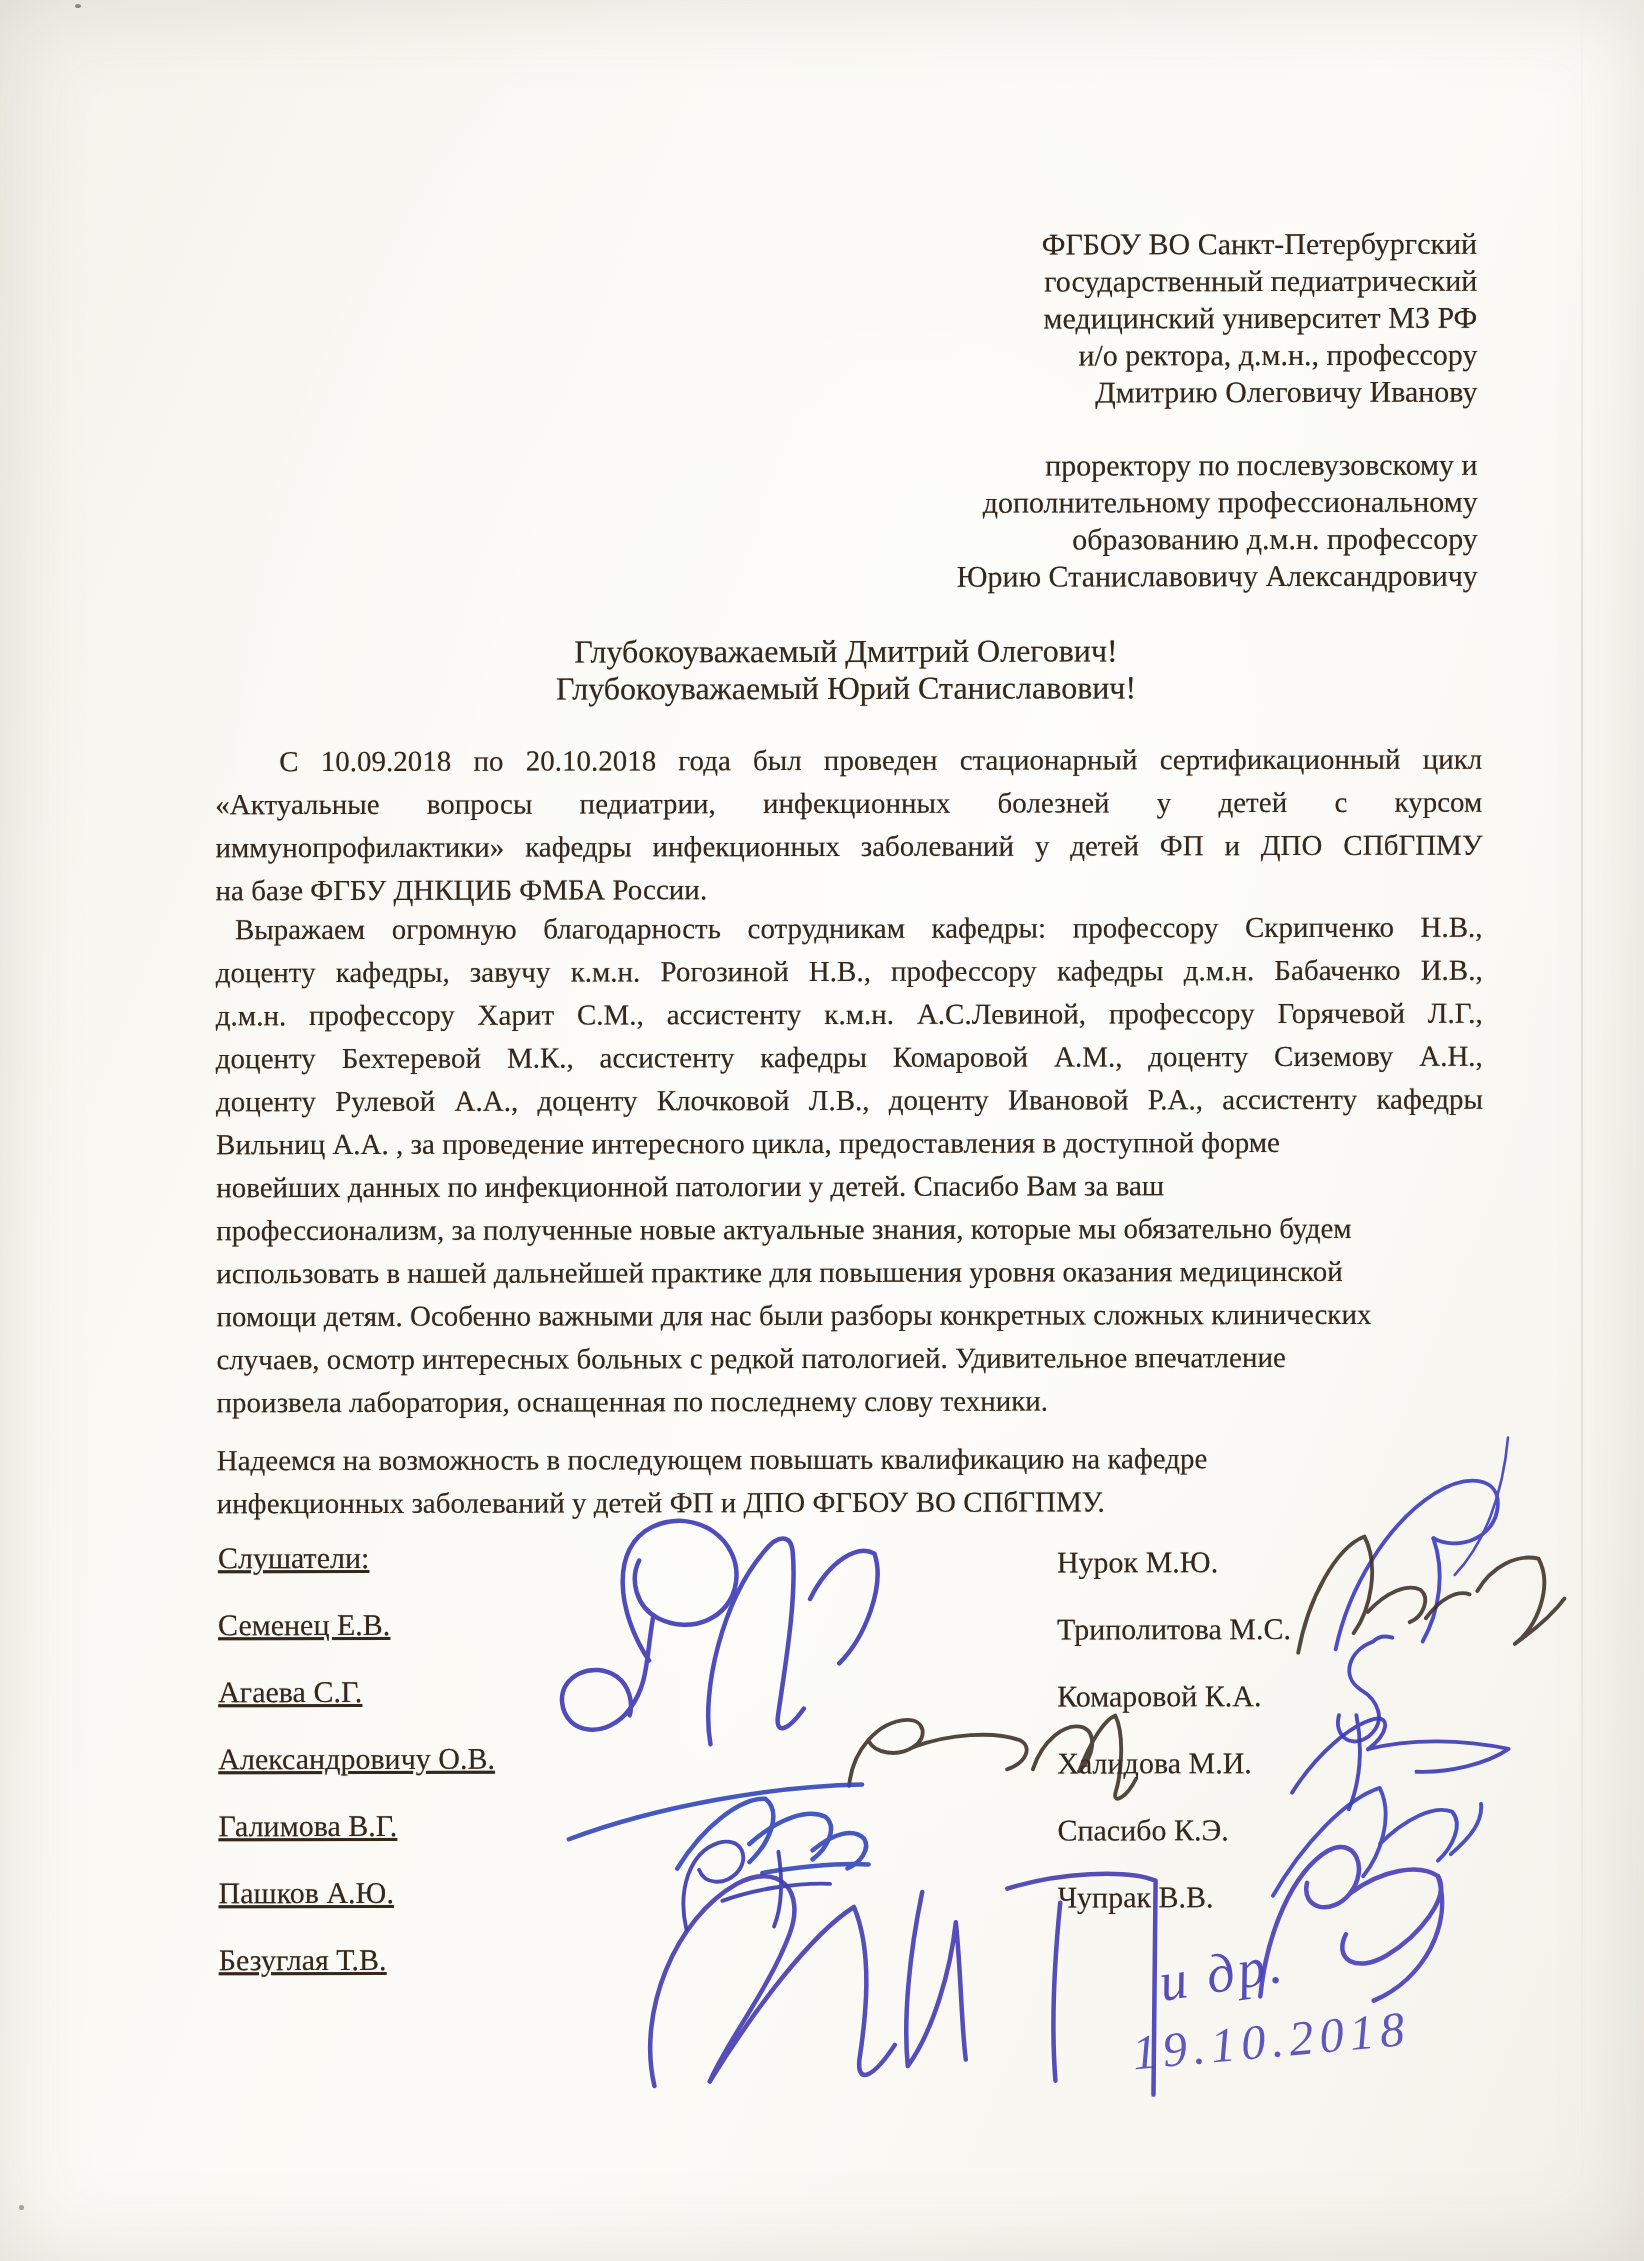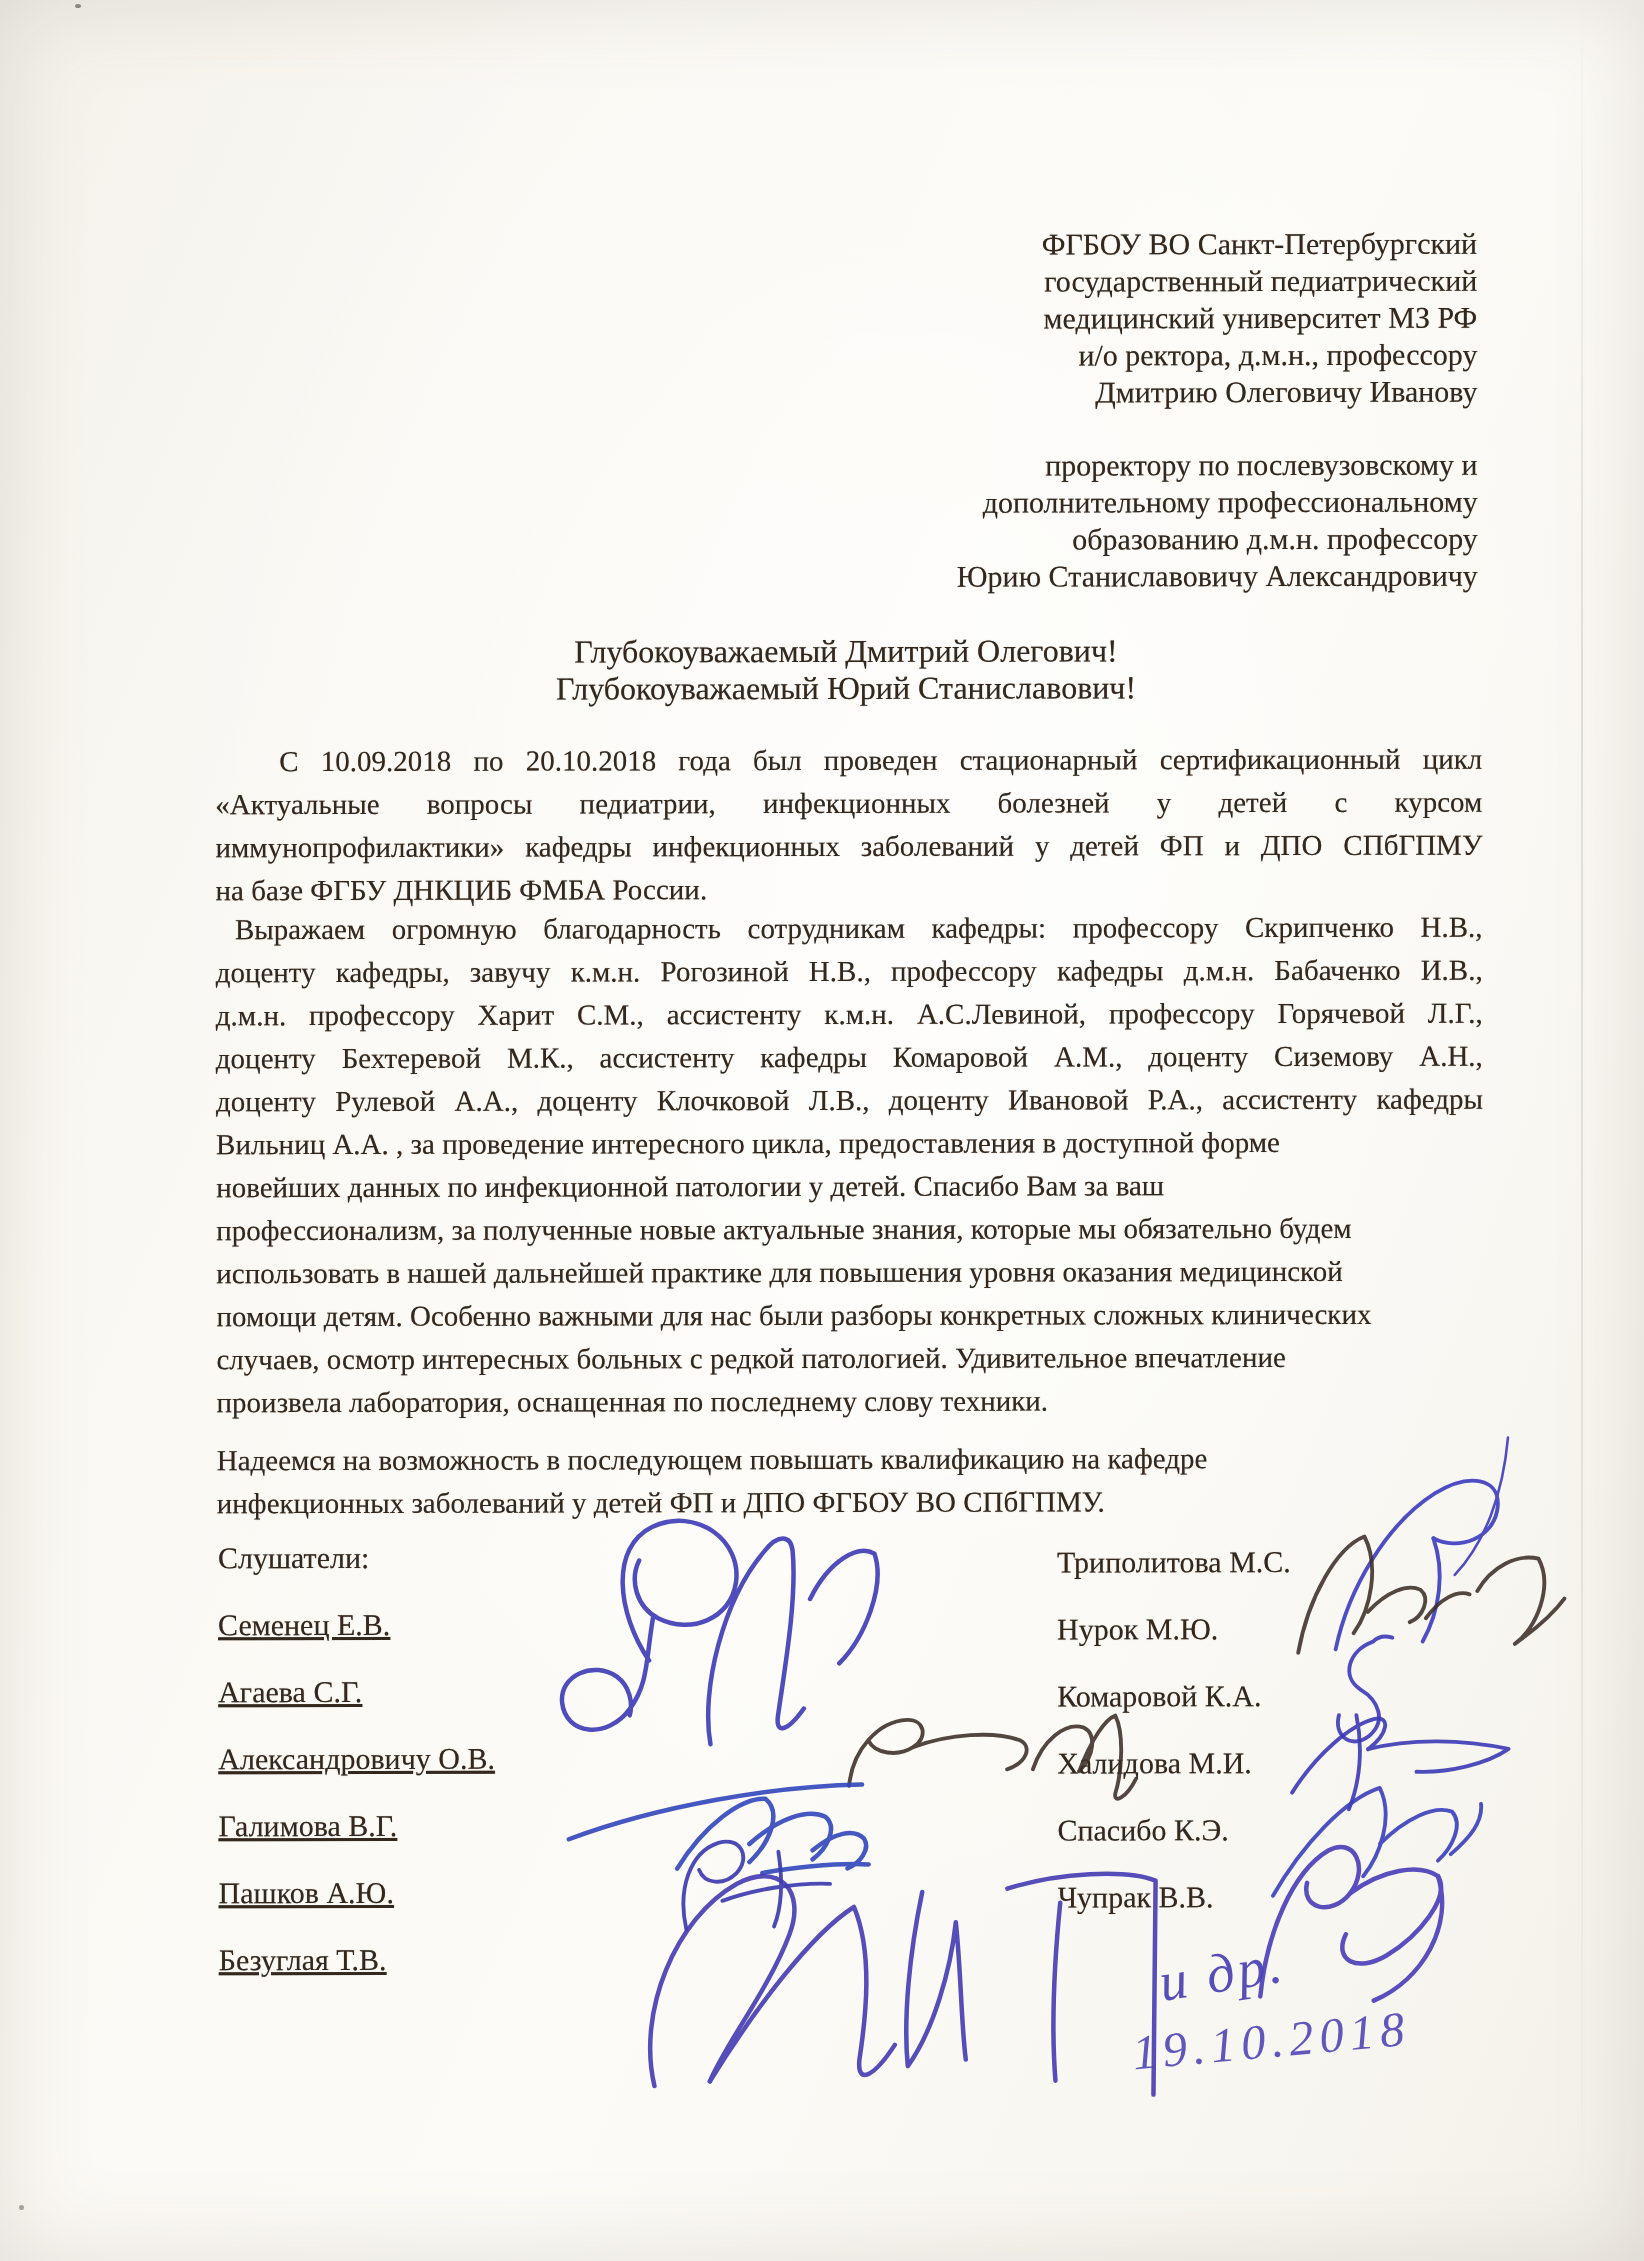--- a/index.html
+++ b/index.html
@@ -26,21 +26,21 @@
   .para{left:216px;width:1267px;}
   .para .line{line-height:43px;font-size:29px;white-space:nowrap;}
   .para .line.just{text-align:justify;text-align-last:justify;white-space:normal;}
   #para1{top:739px;}
   #para2{top:907px;}
   #para3{top:1438px;}
   #para1 .line:nth-child(1){text-indent:64px;}
   #para2 .line:nth-child(1){text-indent:19.3px;}
   
   .names .line{line-height:67px;font-size:30px;white-space:nowrap;}
-  #listeners-label{left:217px;top:1539px;font-size:30px;line-height:36px;}
+  #listeners-label{left:217px;top:1539px;font-size:30px;line-height:36px;text-decoration:underline;}
   #names-left{left:217px;top:1590px;text-decoration:underline;}
   #names-right{left:1056px;top:1529px;}
   
   .hw{font-style:italic;letter-spacing:3.2px;}
   #hw-etal{left:1157px;top:1942px;font-size:55px;color:#4a41b4;transform:rotate(-9deg);opacity:.92;}
   #hw-date{left:1130px;top:2013px;font-size:49px;color:#544ab8;transform:rotate(-5deg);opacity:.92;letter-spacing:5.8px;}
   
   #crease-right{left:1581px;top:0;width:1.9px;height:2192px;background:linear-gradient(to bottom,rgba(0,0,0,0),rgba(140,132,118,.22) 30%,rgba(140,132,118,.16) 70%,rgba(0,0,0,0));}
   #speck-top{left:75px;top:3.9px;width:6.4px;height:4.5px;background:#5a5347;border-radius:50%;opacity:.65;}
   #speck-bottom{left:19.3px;top:2205px;width:4.5px;height:4.5px;background:#6b6257;border-radius:50%;opacity:.55;}
@@ -105,22 +105,22 @@
   <div id="names-left" class="abs names ink">
       <div class="line">Семенец Е.В.</div>
       <div class="line">Агаева С.Г.</div>
       <div class="line">Александровичу О.В.</div>
       <div class="line">Галимова В.Г.</div>
       <div class="line">Пашков А.Ю.</div>
       <div class="line">Безуглая Т.В.</div>
     </div>
 
   <div id="names-right" class="abs names ink">
+      <div class="line">Нурок М.Ю.</div>
       <div class="line">Триполитова М.С.</div>
-      <div class="line">Нурок М.Ю.</div>
       <div class="line">Комаровой К.А.</div>
       <div class="line">Халидова М.И.</div>
       <div class="line">Спасибо К.Э.</div>
       <div class="line">Чупрак В.В.</div>
     </div>
 
   <div id="hw-etal" class="abs hw">и др.</div>
 
   <div id="hw-date" class="abs hw">19.10.2018</div>
 

